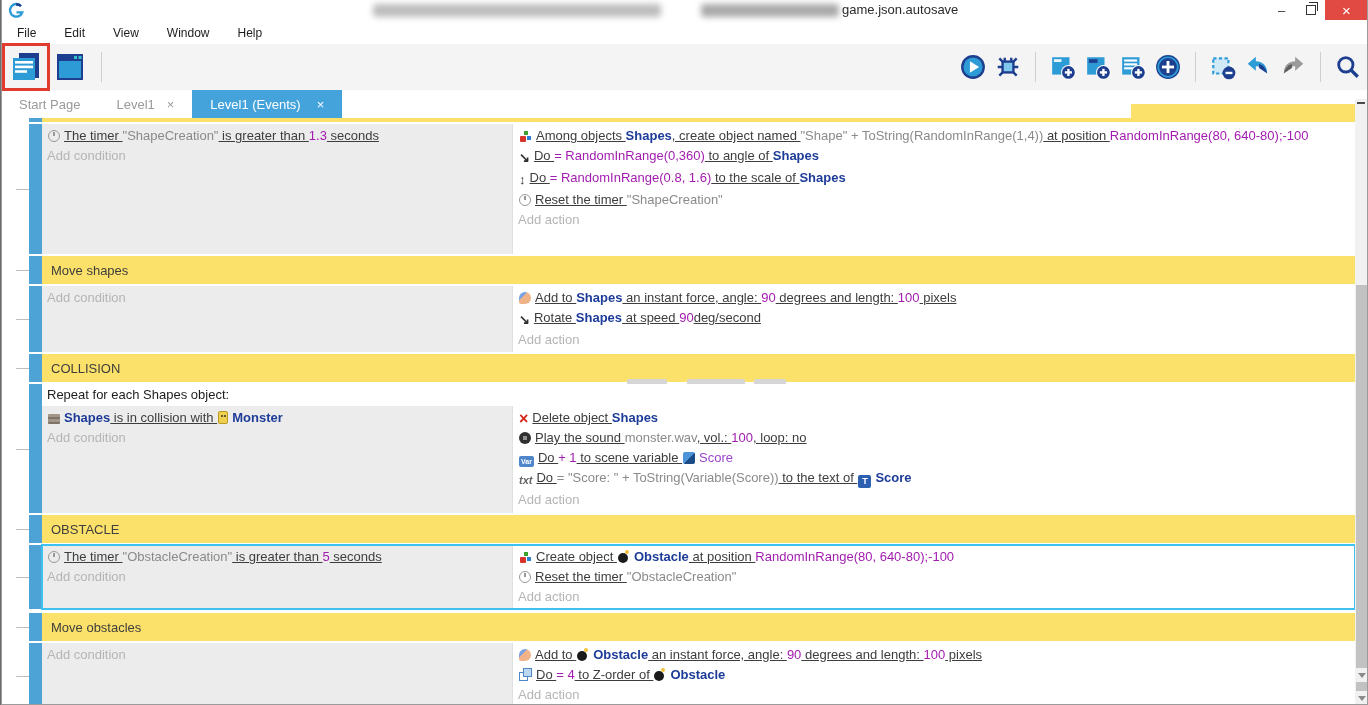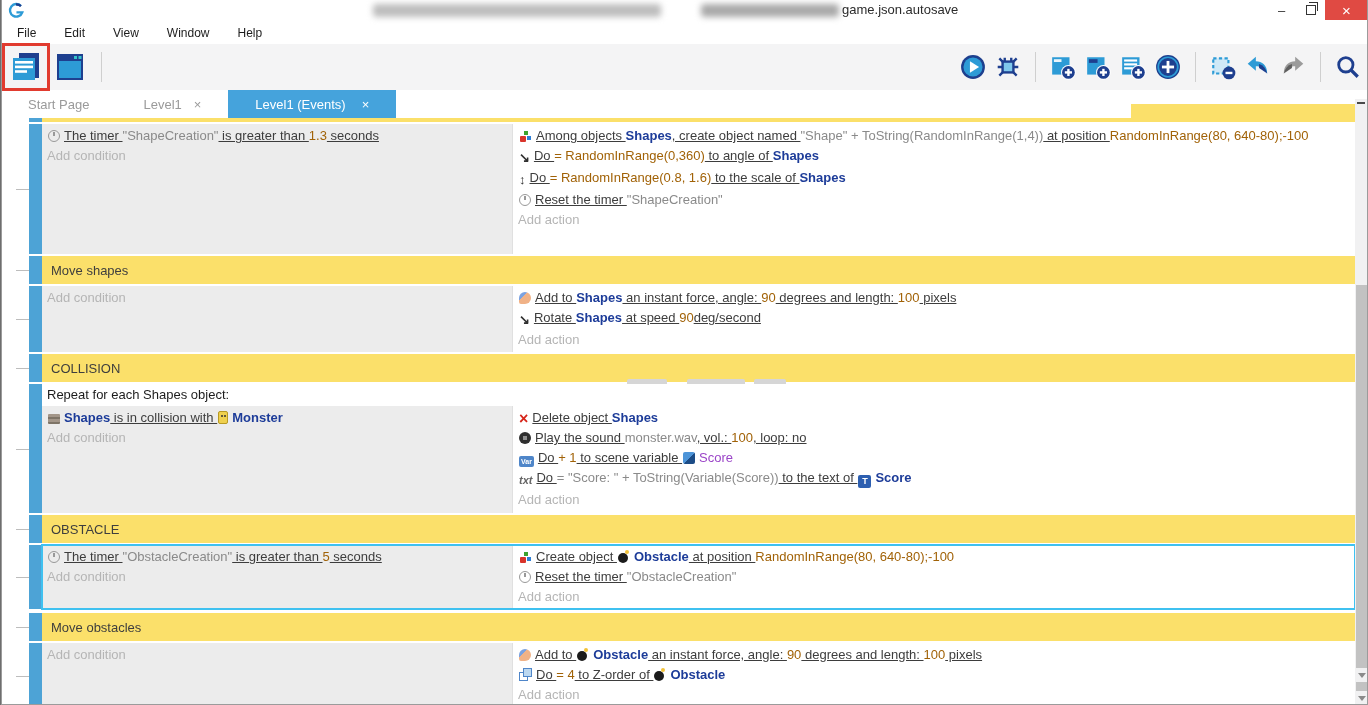--- a/index.html
+++ b/index.html
@@ -33,21 +33,21 @@
   .tbtn{width:26px;height:26px;display:flex;align-items:center;justify-content:center;flex:none;}
   .tbtn.big{width:36px;height:36px;}
   .tbtn svg{display:block;}
   .annot{position:relative;}
   .annot::after{content:"";position:absolute;inset:-6px;border:3px solid #e13b2f;pointer-events:none;}
   .tsep{width:1px;height:30px;background:#cfcfcf;margin:0 5px;flex:none;}
   .tool-right{margin-left:auto;display:flex;align-items:center;gap:9px;padding-right:7px;}
 
   
   .tabbar{height:28px;display:flex;align-items:stretch;background:#fff;}
-  .tab{display:flex;align-items:center;padding:0 27px;font-size:13px;color:#9a9a9a;gap:12px;}
+  .tab{display:flex;align-items:center;padding:0 18px;font-size:13px;color:#9a9a9a;gap:12px;}
   .tab.active{background:#45a3dc;color:#fff;gap:16px;}
   .tab .closex{font-size:13px;}
 
   
   .sheet{position:absolute;left:1px;right:0;top:118px;bottom:1px;background:#fff;overflow:hidden;padding-right:13px;}
   .row{display:flex;margin-bottom:2px;align-items:stretch;}
   .gutter{width:27px;flex:none;position:relative;background:#fff;}
   .gutter::after{content:"";position:absolute;right:0;top:50%;width:13px;height:1px;background:#bdbdbd;}
   .row.partial .gutter::after{display:none;}
   .bluebar{width:13px;flex:none;background:#4da3d6;}
@@ -59,21 +59,21 @@
   .cond{width:470px;flex:none;background:#ececec;border-right:1px solid #e0e0e0;padding:2px 0;}
   .acts{flex:1;background:#fff;padding:2px 0;min-width:0;}
   .line{font-size:13px;line-height:20px;min-height:20px;padding:0 5px;color:#3d3d3d;}
   .foreach .rowbody{display:flex;flex-direction:column;background:#fff;}
   .fe-header{font-size:13px;line-height:20px;padding:1px 5px;color:#1c1c1c;}
   .fe-cols{flex:1;display:flex;}
   .row.selected .rowbody{outline:2px solid #3fc1f0;outline-offset:-1px;z-index:3;}
 
   .s-t{color:#3d3d3d;text-decoration:underline;}
   .s-q{color:#8a8a8a;}
-  .s-g{color:#a16207;}
+  .s-g{color:#a21caf;}
   .s-o{color:#1d3c99;font-weight:bold;}
   .s-p{color:#9b45c8;}
   .s-gh{color:#b5b5b5;}
 
   
   .artifact{position:absolute;bottom:-2px;height:5px;background:#d6d6d6;border-radius:2px 2px 0 0;}
   .a1{left:585px;width:40px;} .a2{left:645px;width:58px;} .a3{left:712px;width:32px;}
 
   
   .top-yellow{position:absolute;left:1130px;top:104px;width:225px;height:16px;background:#fbe06a;z-index:4;}

